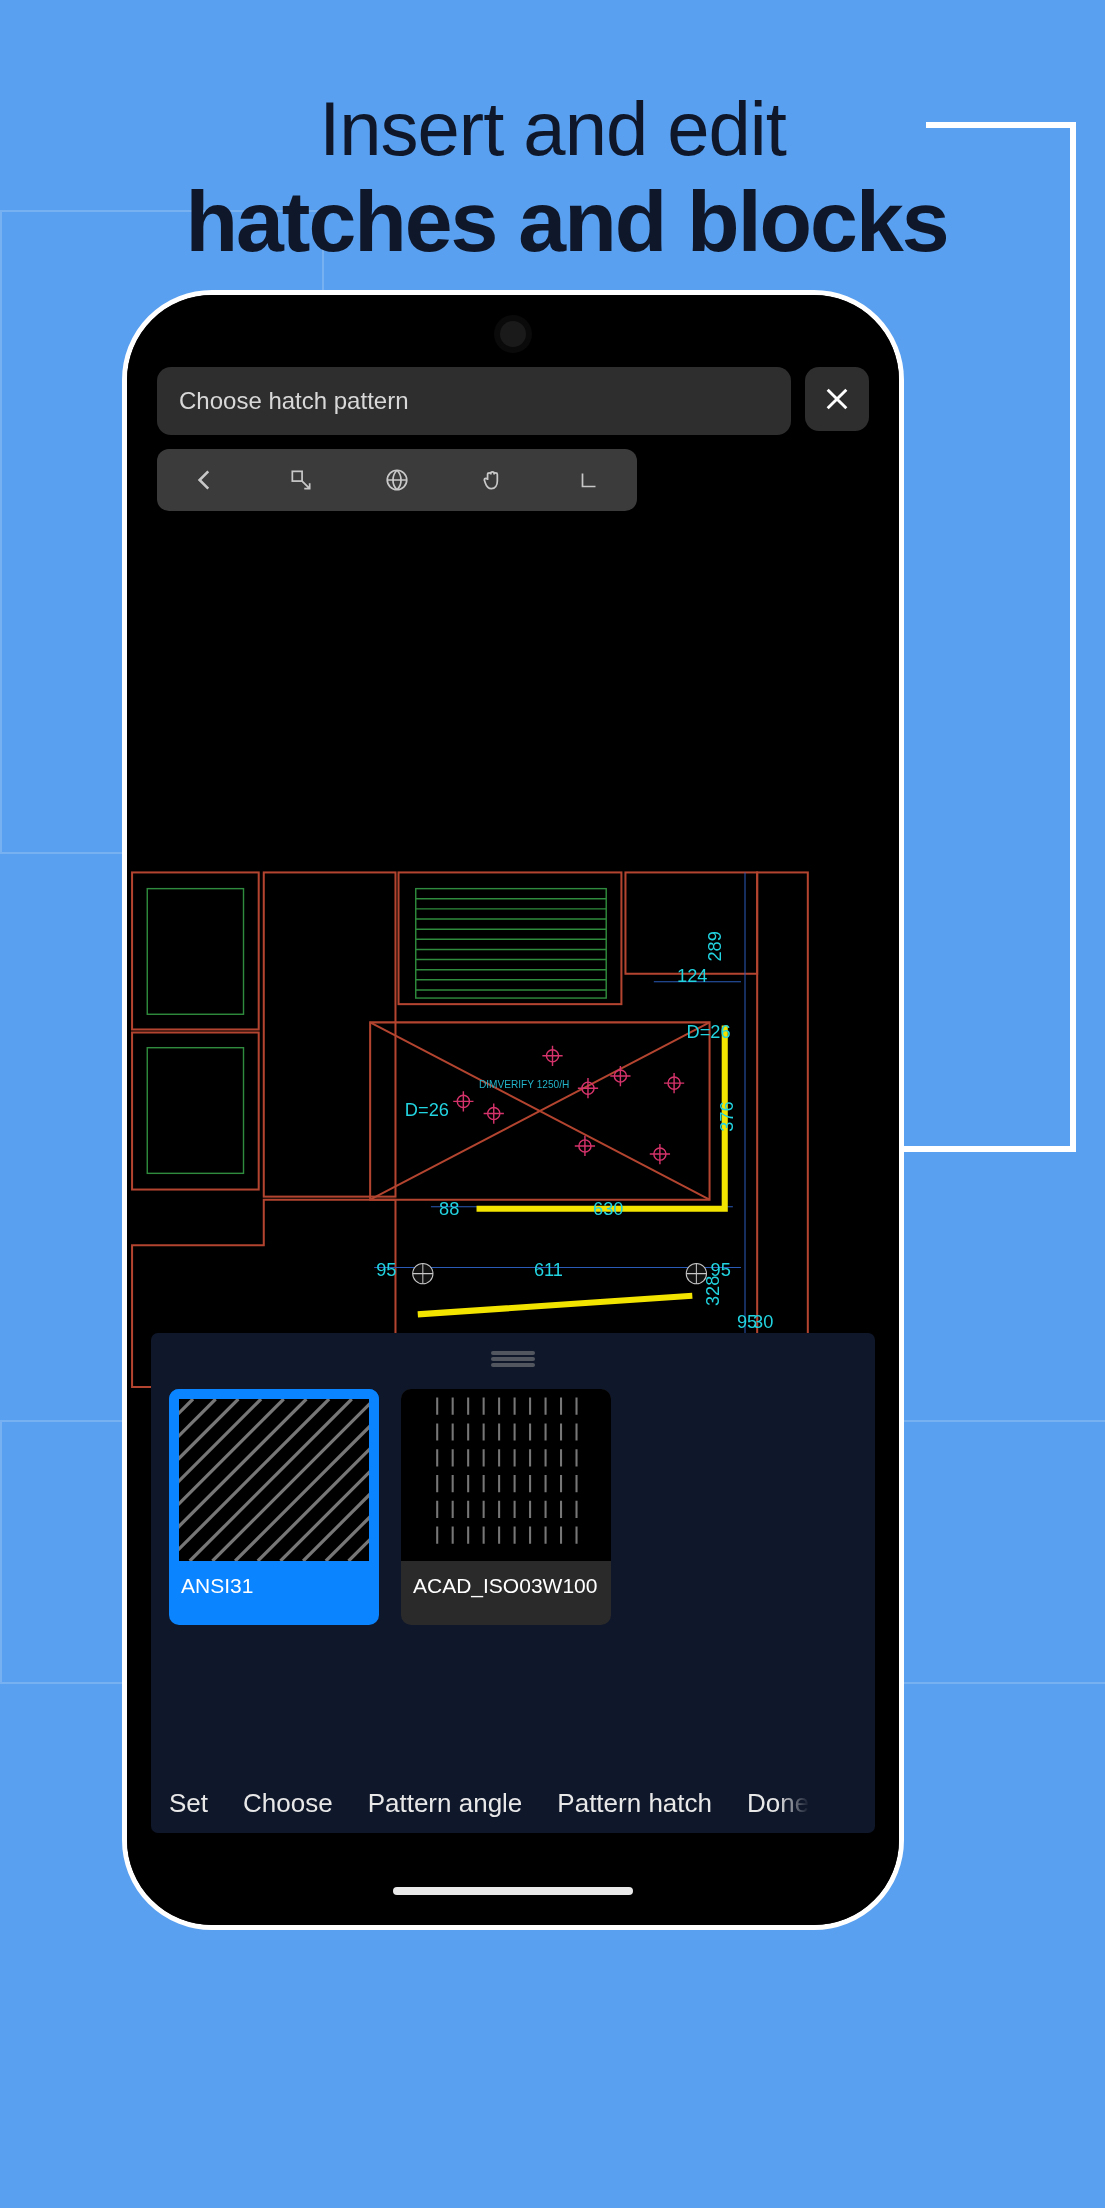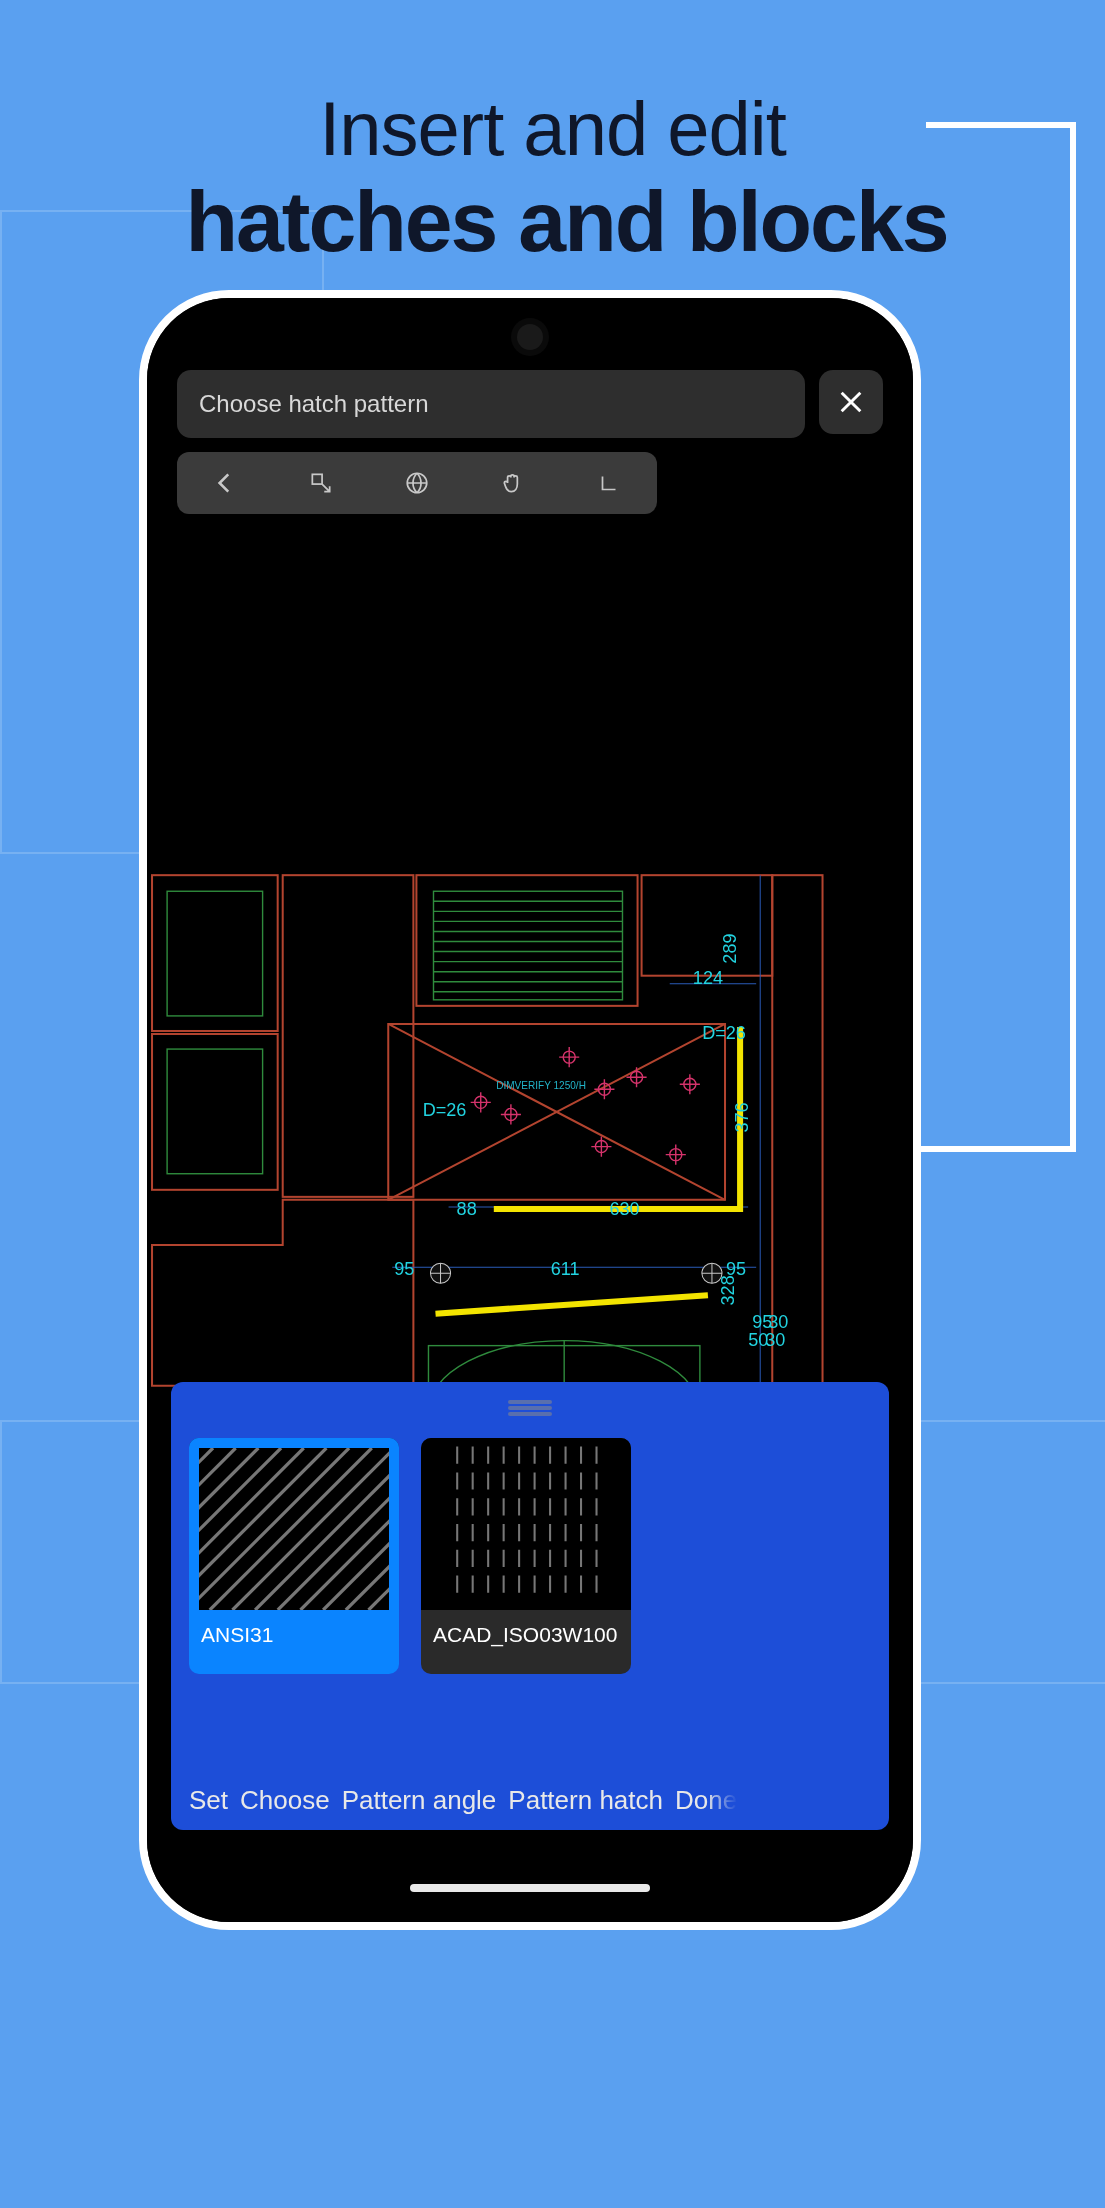--- a/index.html
+++ b/index.html
@@ -17,22 +17,22 @@
   .hero .line2 { font-size: 86px; font-weight: 800; letter-spacing: -2px; margin-left: 28px; }
 
   
   .callout { position:absolute; pointer-events:none; }
   .callout .h1 { position:absolute; top:122px; left:926px; width:150px; height:6px; background:#fff; }
   .callout .v  { position:absolute; top:122px; left:1070px; width:6px; height:1030px; background:#fff; }
   .callout .h2 { position:absolute; top:1146px; left:614px; width:462px; height:6px; background:#fff; }
   .callout .dot{ position:absolute; top:1113px; left:580px; width:68px; height:68px; border-radius:50%; background:#fff; }
 
   
-  .phone { position:absolute; left:139px; top:290px; width:782px; height:1640px;
-           background:#000; border:8px solid #ffffff; border-radius:90px; overflow:hidden;
+  .phone { position:absolute; left:122px; top:290px; width:782px; height:1640px;
+           background:#000; border:5px solid #ffffff; border-radius:90px; overflow:hidden;
            box-shadow: 0 0 0 2px #222 inset; }
   .notch { position:absolute; top:26px; left:50%; transform:translateX(-50%);
            width:26px; height:26px; border-radius:50%; background:#1a1a1a;
            box-shadow: 0 0 0 6px #0a0a0a; }
   .homebar{ position:absolute; bottom:30px; left:50%; transform:translateX(-50%);
             width:240px; height:8px; border-radius:4px; background:#e9e9e9; }
 
   .screen { position:absolute; inset:0; background:#000; }
 
   
@@ -48,31 +48,31 @@
               background:#3b3b3b; border-radius:12px; display:flex; align-items:center; }
   .toolbar2 .tbtn { flex:1; display:flex; align-items:center; justify-content:center; height:100%; }
   .toolbar2 .tbtn svg { width:26px; height:26px; stroke:#c8c8c8; stroke-width:1.6; fill:none; }
   .toolbar2 .tbtn:first-child svg { stroke-width:2.4; }
 
   
   .cad { position:absolute; left:0; right:0; top:230px; bottom:0; }
   .cad svg { width:100%; height:100%; }
 
   
-  .sheet { position:absolute; left:24px; right:24px; bottom:92px; height:448px;
-           background:#1d4ed8; border-radius:12px; padding:18px 18px 0 18px; }
+  .sheet { position:absolute; left:24px; right:24px; bottom:92px; height:500px;
+           background:#0f172a; border-radius:7px; padding:18px 18px 0 18px; }
   .grip { width:44px; height:4px; background:#8a8a8a; border-radius:2px; margin:0 auto 4px; box-shadow:0 6px 0 #8a8a8a, 0 12px 0 #8a8a8a; opacity:.55;}
   .cards { display:flex; gap:22px; margin-top:34px; }
   .card { width:210px; border-radius:10px; overflow:hidden; background:#2a2a2a; }
   .card.sel { background:#0a84ff; }
   .card .prev { width:100%; height:172px; background:#000; display:block; }
   .card .lbl  { color:#fff; font-size:21px; padding:12px 12px 16px; line-height:1.2; min-height:64px; }
   .card.sel .prev { border:10px solid #0a84ff; border-bottom:none; height:172px; }
 
-  .actions { position:absolute; left:18px; right:0; bottom:14px; display:flex; gap:12px;
+  .actions { position:absolute; left:18px; right:0; bottom:14px; display:flex; gap:35px;
              color:#e8e8e8; font-size:26px; white-space:nowrap; overflow:hidden; }
   .actions span:last-child{
      -webkit-mask-image:linear-gradient(90deg,#000 50%,transparent 100%);
              mask-image:linear-gradient(90deg,#000 50%,transparent 100%);
              text-align:right;
   }
 
 </style>
 </head>
 <body>

